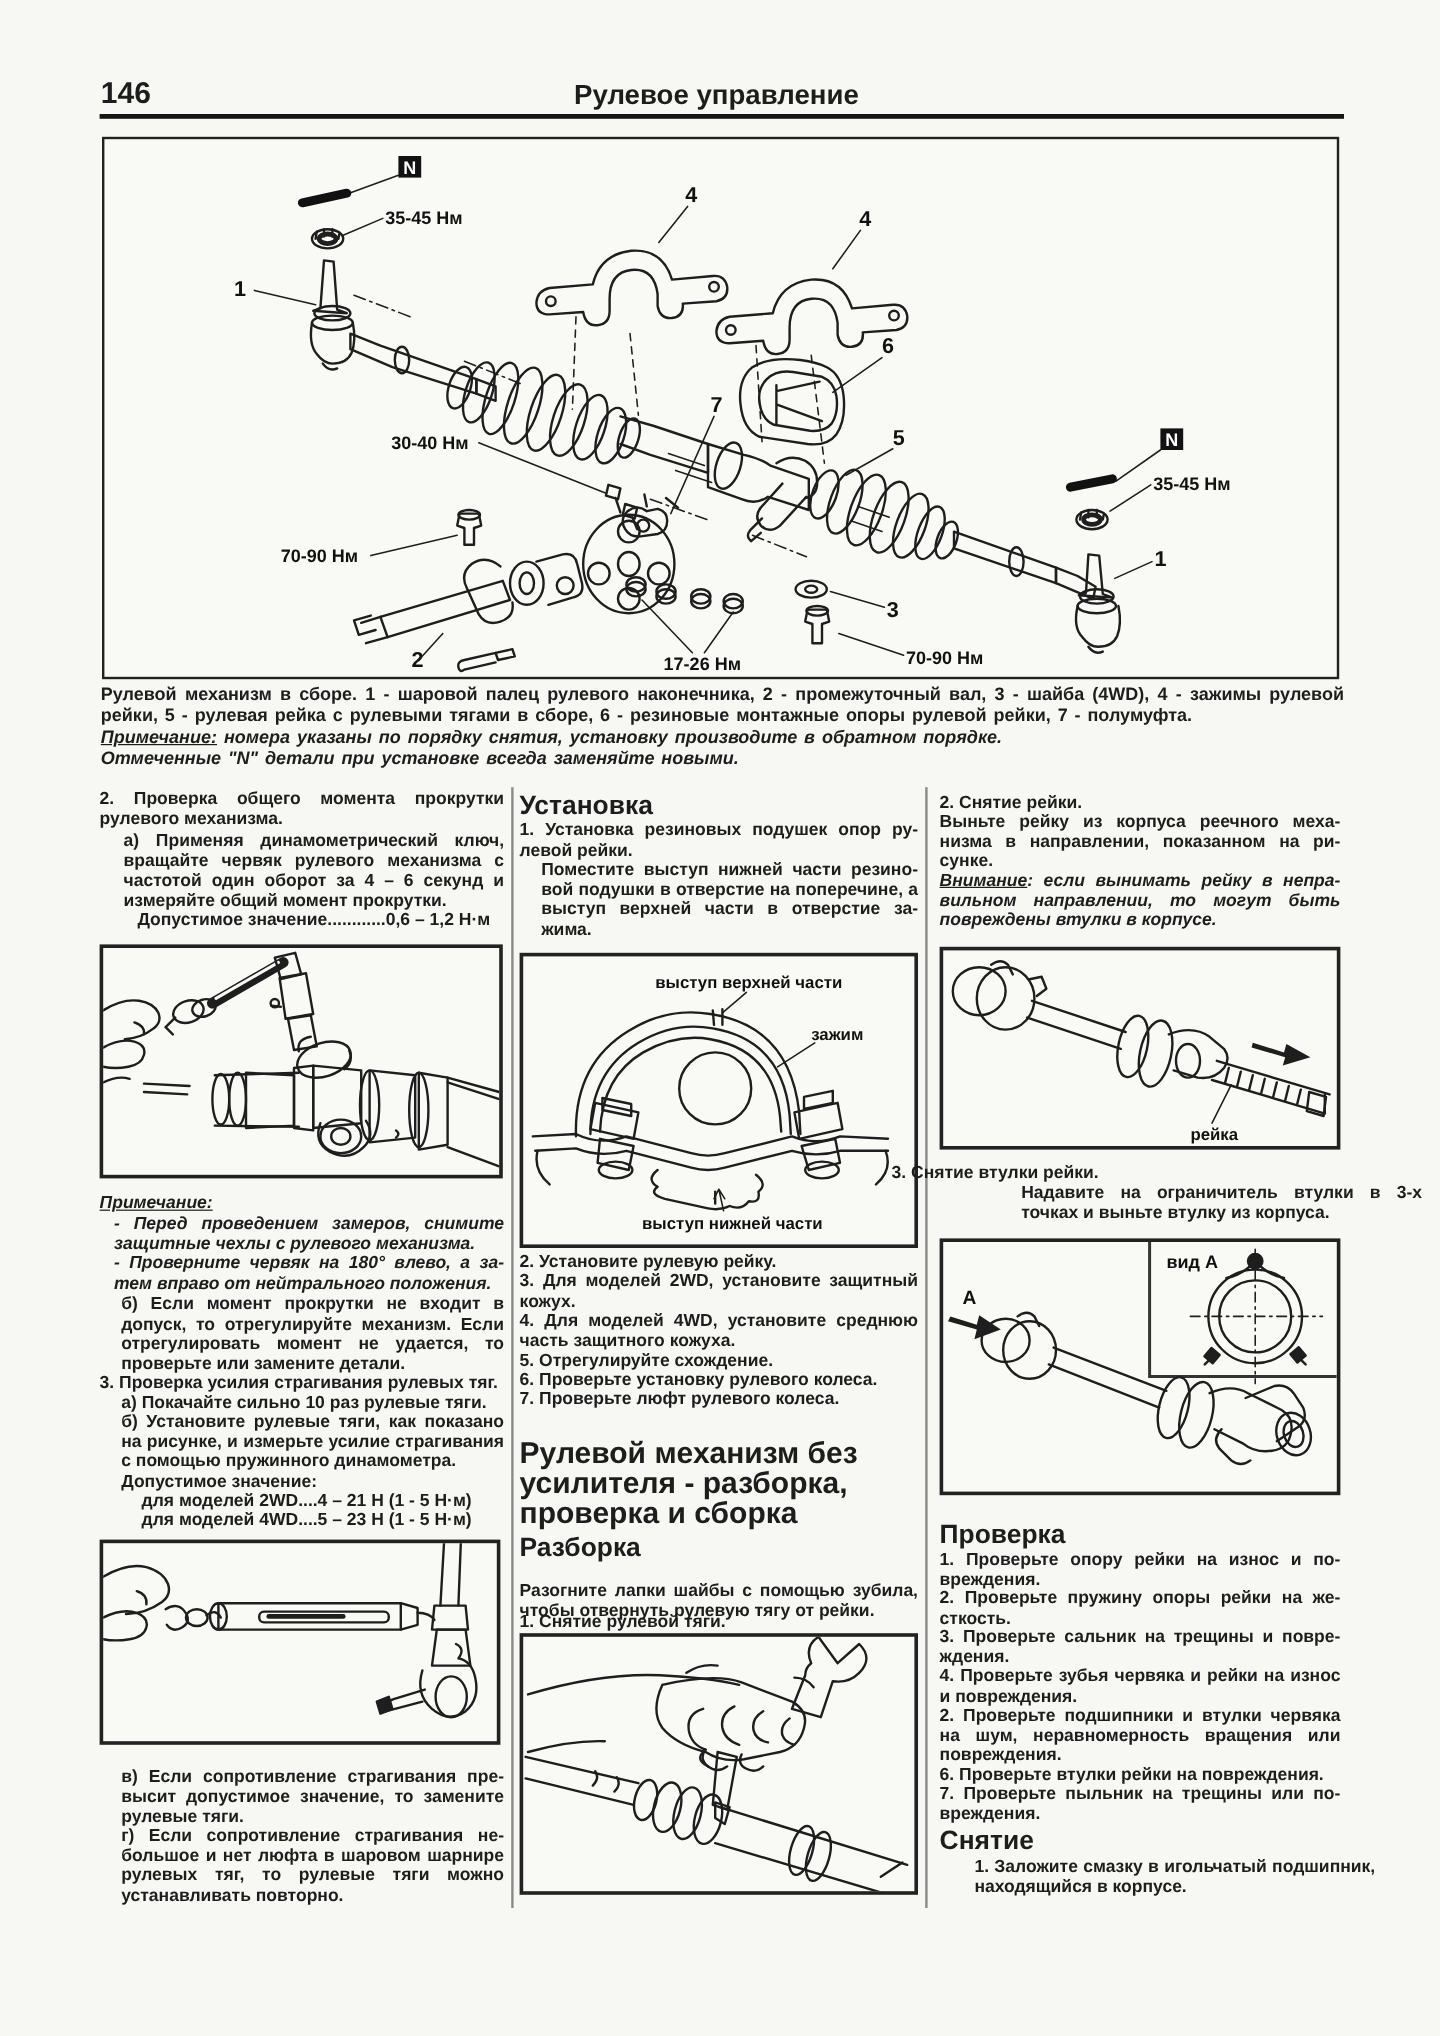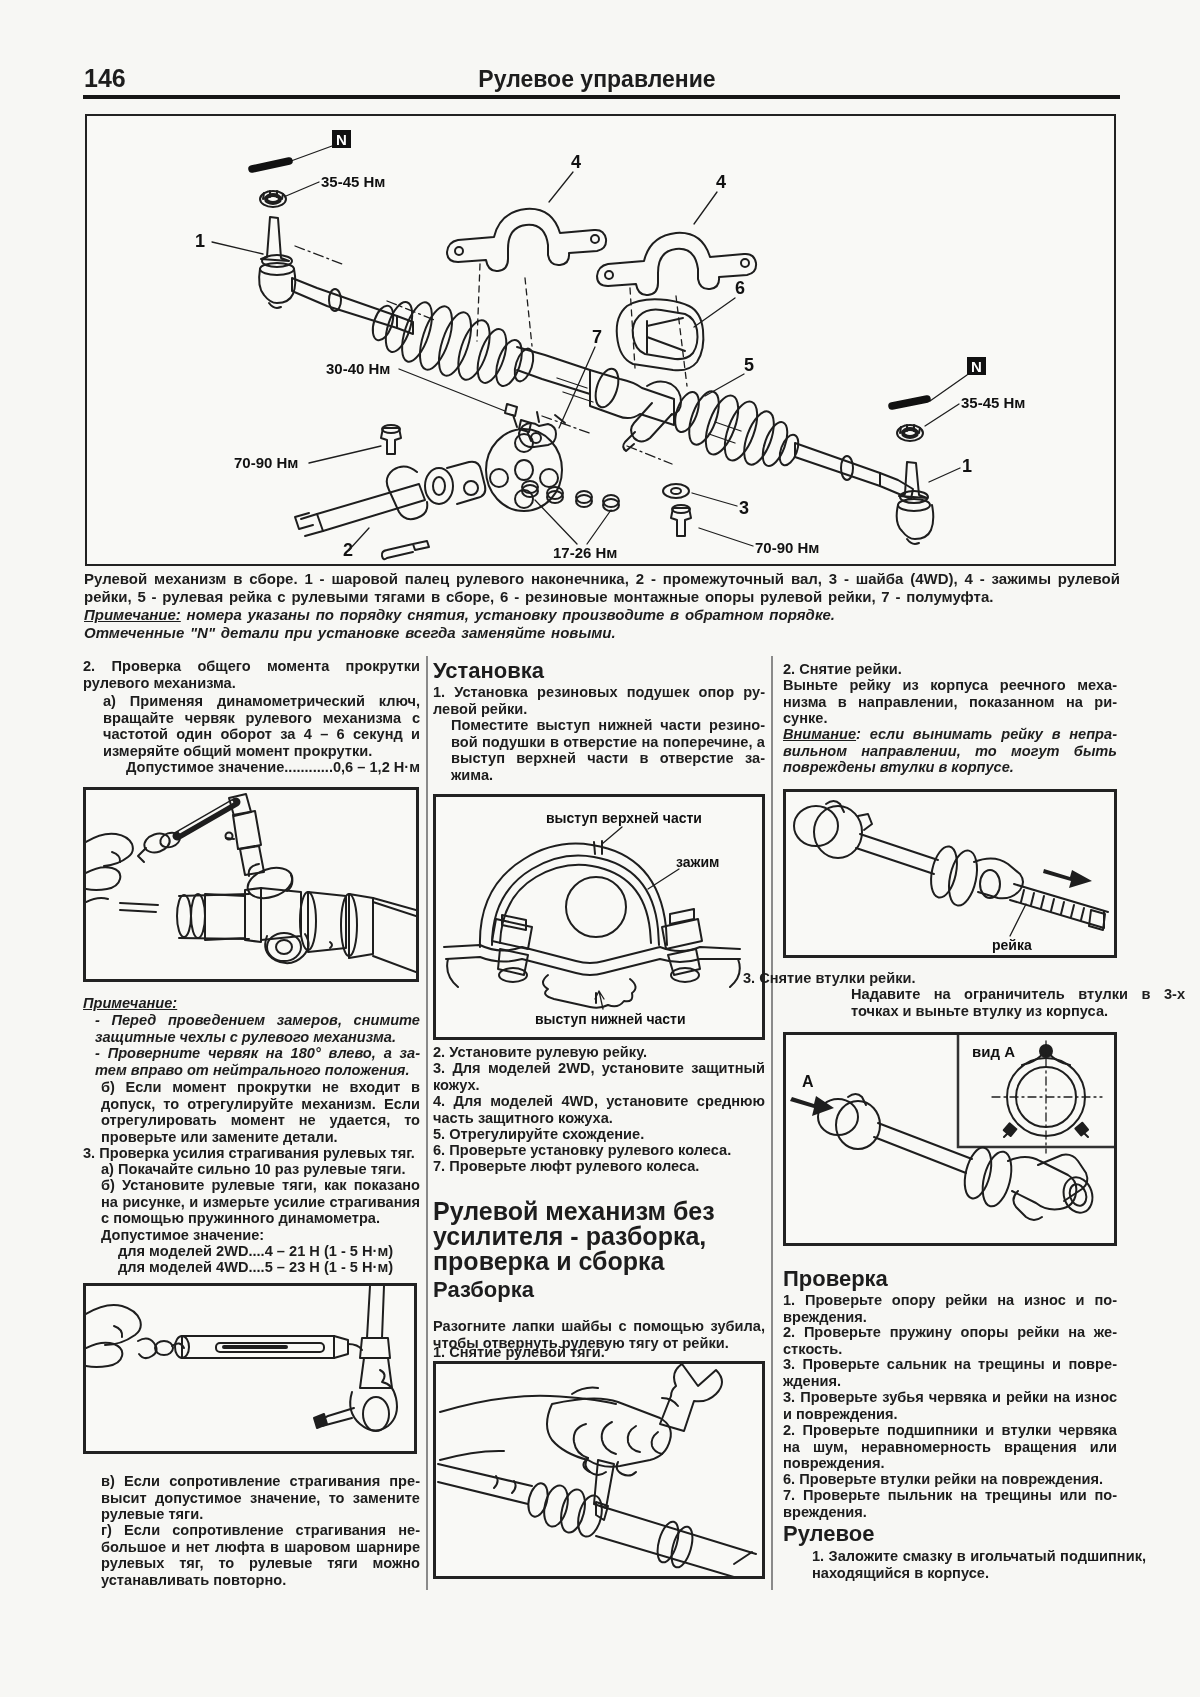--- a/index.html
+++ b/index.html
@@ -213,21 +213,21 @@
 Рулевой механизм в сборе. 1 - шаровой палец рулевого наконечника, 2 - промежуточный вал, 3 - шайба (4WD), 4 - зажимы ру­левой рейки, 5 - рулевая рейка с рулевыми тягами в сборе, 6 - резиновые монтажные опоры рулевой рейки, 7 - полумуфта.<br>
 <span class="it"><span style="text-decoration:underline;">Примечание:</span> номера указаны по порядку снятия, установку производите в обратном порядке.<br>
 Отмеченные "N" детали при установке всегда заменяйте новыми.</span>
 </div>
 
 <div class="ab" style="left:426px;top:656px;width:1.5px;height:934px;background:#8a8a8a;"></div>
 <div class="ab" style="left:771px;top:656px;width:1.5px;height:934px;background:#8a8a8a;"></div>
 
 <div class="ab t" style="left:83px;top:658px;width:337px;">2. Проверка общего момента прокрутки рулевого механизма.</div>
 <div class="ab t" style="left:103px;top:693px;width:317px;">а) Применяя динамометрический ключ, вращайте червяк рулевого механизма с частотой один оборот за 4 – 6 секунд и измеряйте общий момент прокрутки.</div>
-<div class="ab t" style="left:103px;top:759px;width:317px;text-align:right;">Допустимое значение............0,6 – 1,2 Н·м</div>
+<div class="ab t" style="left:103px;top:759px;width:317px;text-align:center;">Допустимое значение............0,6 – 1,2 Н·м</div>
 
 <div class="fig" id="figA" style="left:83px;top:787px;width:330px;height:189px;">
 <svg width="330" height="189" viewBox="0 0 330 189">
 <g class="ln">
 
  <path d="M0 52 q16 -10 30 -8 q12 2 16 10 q3 8 -4 13 q-10 8 -24 9 M0 83 q14 -8 26 -5 q10 3 8 11 q-2 8 -13 10 q-11 2 -21 0 M0 112 q12 -6 22 -3"></path>
  <path d="M26 62 q9 3 8 10"></path>
 
  <path d="M34 113 l38 2 M34 120 l36 2"></path>
 
@@ -462,18 +462,18 @@
  <ellipse cx="292" cy="160" rx="8" ry="11" transform="rotate(-18 292 160)"></ellipse>
  <path d="M232 156 q-8 8 -2 16 l10 10 q8 6 16 0"></path>
 </g>
 </svg>
 </div>
 
 <div class="ab" style="left:783px;top:1266px;font-weight:bold;font-size:22px;">Проверка</div>
 <div class="ab t" style="left:783px;top:1292px;width:334px;">1. Проверьте опору рейки на износ и по­вреждения.</div>
 <div class="ab t" style="left:783px;top:1324px;width:334px;">2. Проверьте пружину опоры рейки на же­сткость.</div>
 <div class="ab t" style="left:783px;top:1356px;width:334px;">3. Проверьте сальник на трещины и повре­ждения.</div>
-<div class="ab t" style="left:783px;top:1389px;width:334px;">3. Проверьте зубья червяка и рейки на из­нос и повреждения.</div>
+<div class="ab t" style="left:783px;top:1389px;width:334px;">4. Проверьте зубья червяка и рейки на из­нос и повреждения.</div>
 <div class="ab t" style="left:783px;top:1422px;width:334px;">2. Проверьте подшипники и втулки червяка на шум, неравномерность вращения или повреждения.</div>
 <div class="ab t" style="left:783px;top:1471px;width:334px;">6. Проверьте втулки рейки на повреждения.</div>
 <div class="ab t" style="left:783px;top:1487px;width:334px;">7. Проверьте пыльник на трещины или по­вреждения.</div>
-<div class="ab" style="left:783px;top:1521px;font-weight:bold;font-size:22px;">Рулевое</div>
+<div class="ab" style="left:783px;top:1521px;font-weight:bold;font-size:22px;">Снятие</div>
 <div class="ab t" style="left:783px;top:1548px;width:334px;margin-left:29px;">1. Заложите смазку в игольчатый подшип­ник, находящийся в корпусе.</div>
 
 </body></html>

